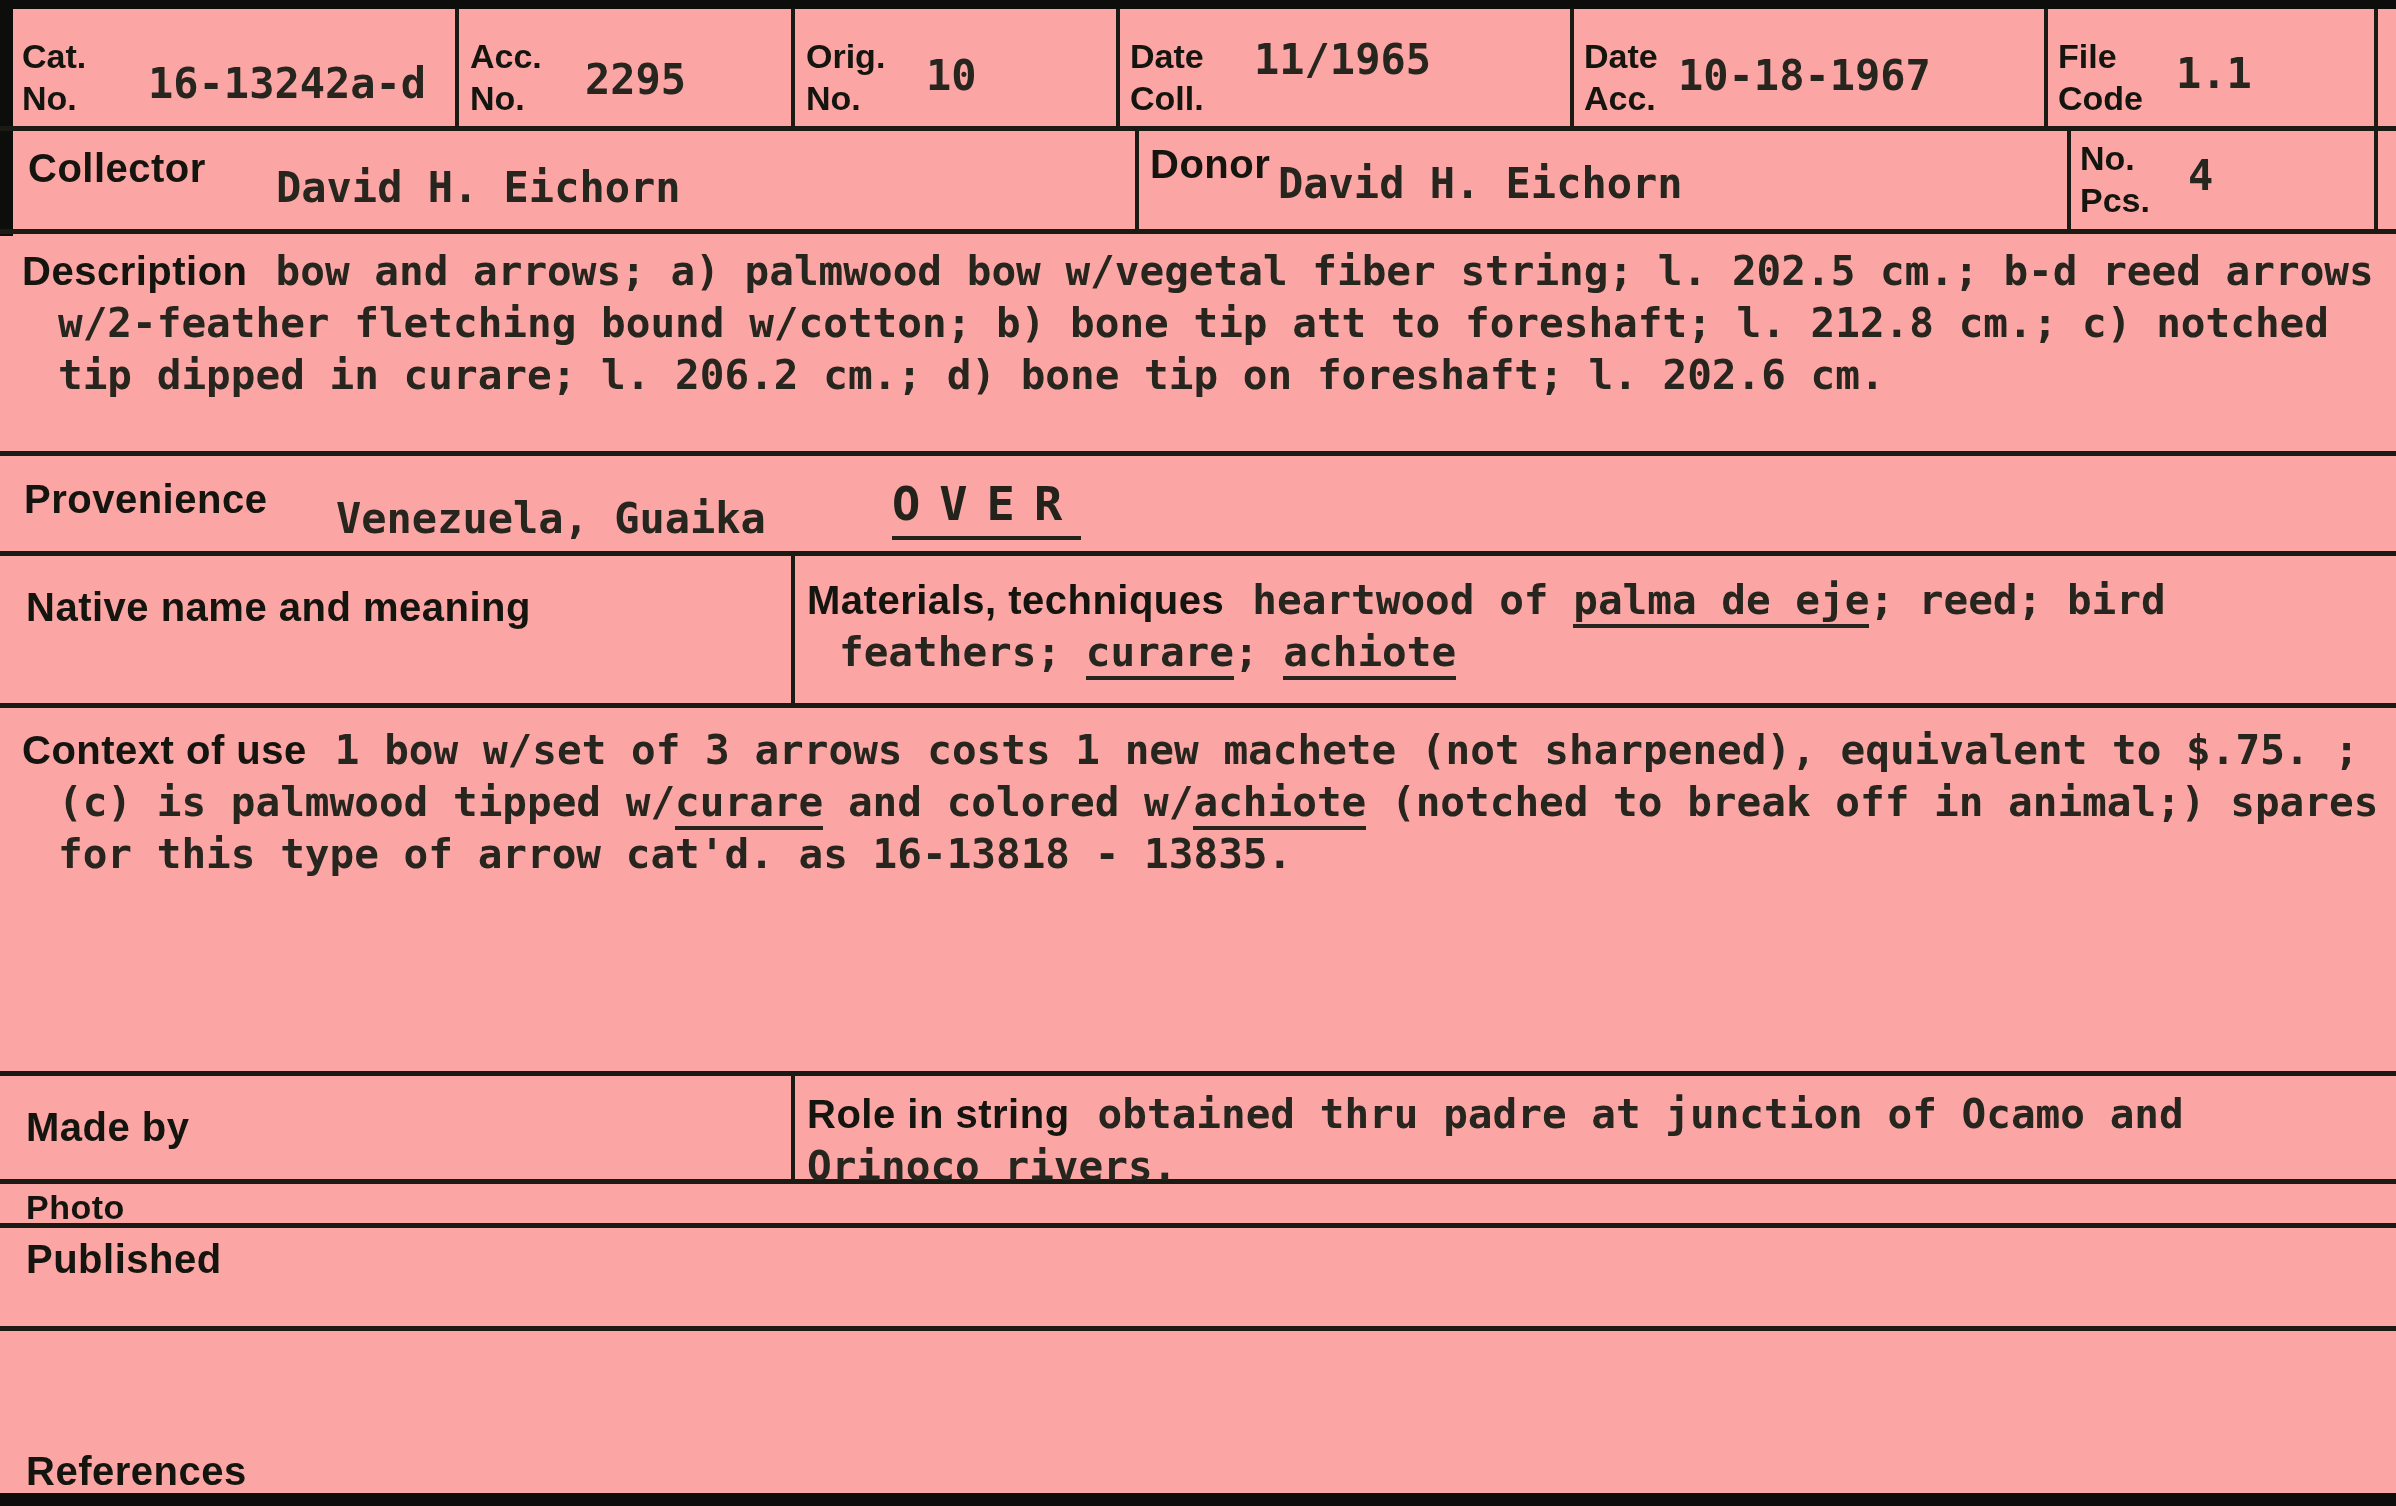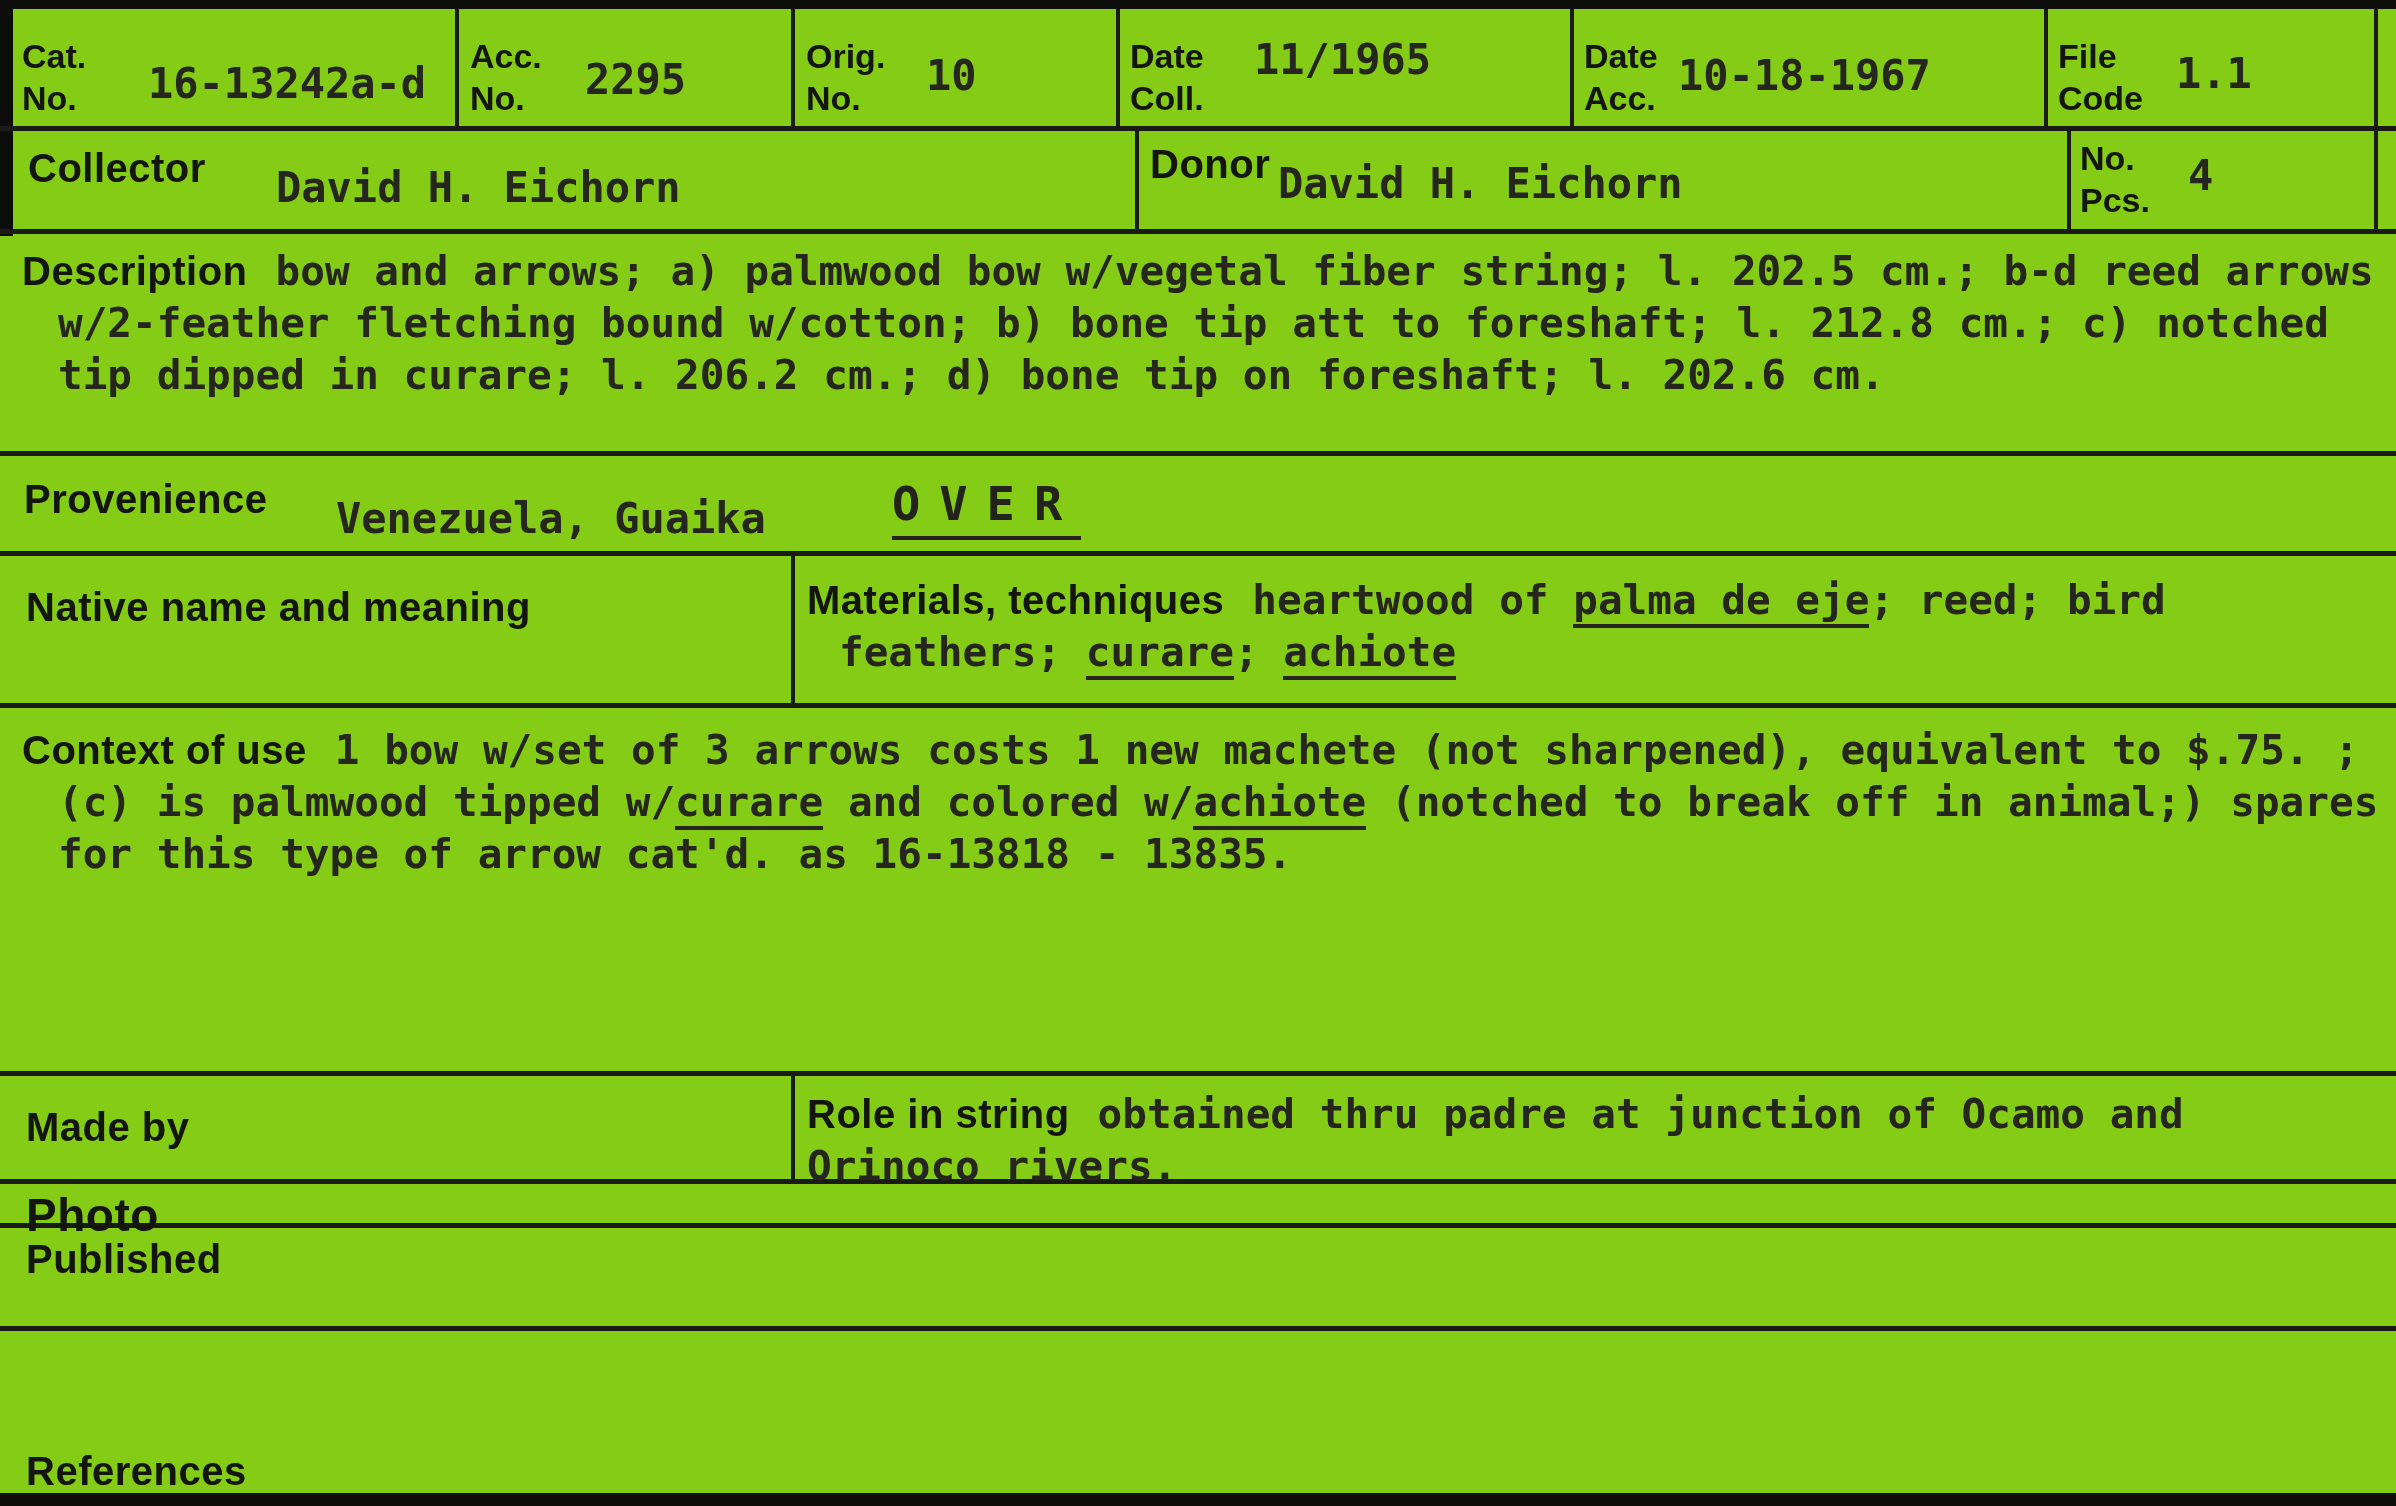--- a/index.html
+++ b/index.html
@@ -1,19 +1,19 @@
 <!DOCTYPE html>
 <html><head>
 <meta charset="utf-8">
 <style>
   html,body{margin:0;padding:0;background:#b7bab1;}
   .card{
     position:relative;
     width:2396px;height:1506px;
-    background:#84cc16;
+    background:#fca5a5;
     overflow:hidden;
     font-family:"Liberation Sans",sans-serif;
     color:#15150f;
   }
   
   .edge{position:absolute;background:#0d0d0b;}
   .edge.top{left:0;top:0;width:2396px;height:9px;}
   .edge.bottom{left:0;top:1493px;width:2396px;height:13px;}
   .edge.left{left:0;top:0;width:13px;height:236px;}
 
@@ -141,21 +141,21 @@
 
   <div class="row" style="top:1076px;height:103px;">
     <div class="vl" style="left:791px;"></div>
     <div class="lbl" style="left:26px;top:28px;">Made by</div>
     <div class="para typed" style="left:807px;top:12px;width:1500px;">
       <span class="inlbl">Role in string</span><span>obtained thru padre at junction of Ocamo and Orinoco rivers.</span>
     </div>
   </div>
 
   <div class="row" style="top:1184px;height:39px;">
-    <div class="lbl" style="left:26px;top:8px;font-size:46px;">Photo</div>
+    <div class="lbl" style="left:26px;top:0px;font-size:34px;">Photo</div>
   </div>
 
   <div class="row" style="top:1228px;height:98px;">
     <div class="lbl" style="left:26px;top:8px;">Published</div>
   </div>
 
 
   <div class="row" style="top:1432px;height:61px;border-bottom:none;">
     <div class="lbl" style="left:26px;top:16px;">References</div>
   </div>

